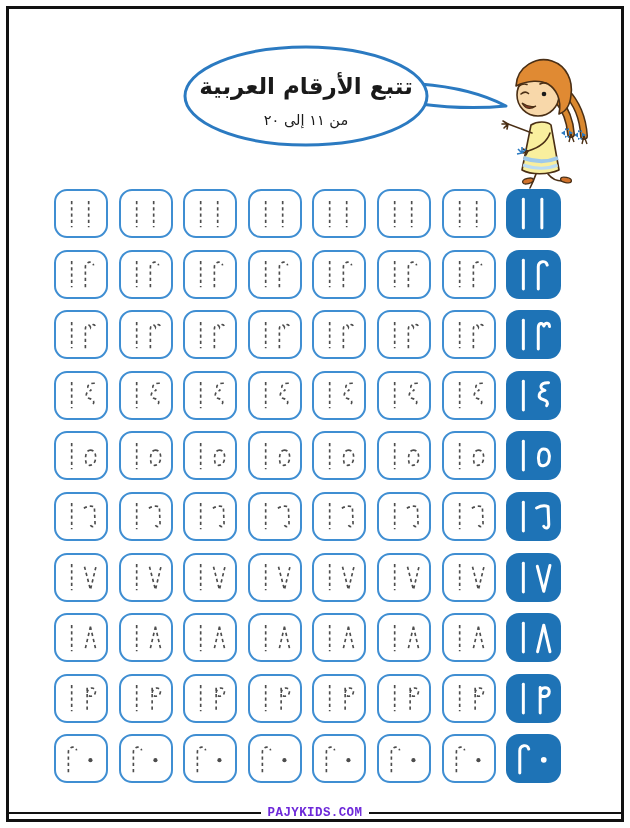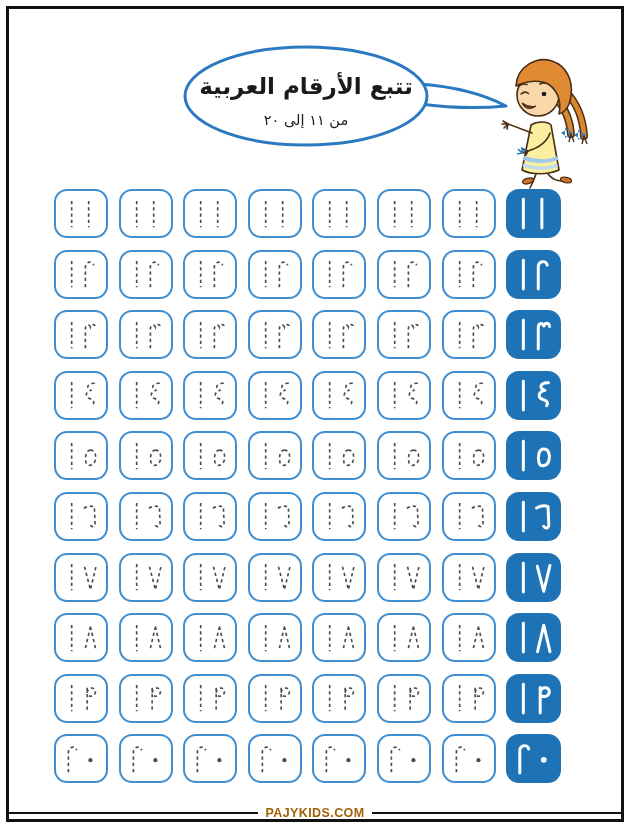--- a/index.html
+++ b/index.html
@@ -38,22 +38,22 @@
   .solid-num path{fill:none;stroke:#ffffff;stroke-width:2.5;stroke-linecap:round;stroke-linejoin:round;}
   .solid-num .dot{fill:#ffffff;}
 
   
   #footer{
     position:absolute;left:8px;right:8px;top:804px;height:18px;
     display:flex;align-items:center;gap:7px;
   }
   .footer-rule{flex:1;height:2.5px;background:#111111;}
   .footer-text{
-    font-family:Liberation Sans, sans-serif;font-weight:bold;font-size:12.5px;
-    color:#a16207;letter-spacing:.4px;white-space:nowrap;
+    font-family:Liberation Mono, monospace;font-weight:bold;font-size:12.5px;
+    color:#6d28d9;letter-spacing:.4px;white-space:nowrap;
   }
 </style>
 </head>
 <body>
 
 <div class="frame"></div>
 
 <svg id="header-art" viewBox="0 0 630 195" xmlns="http://www.w3.org/2000/svg">
 
   <path class="bubble-shape" d="M420 84 Q472 88 506 106 Q466 110 420 104 Z" stroke-linejoin="round"></path>

